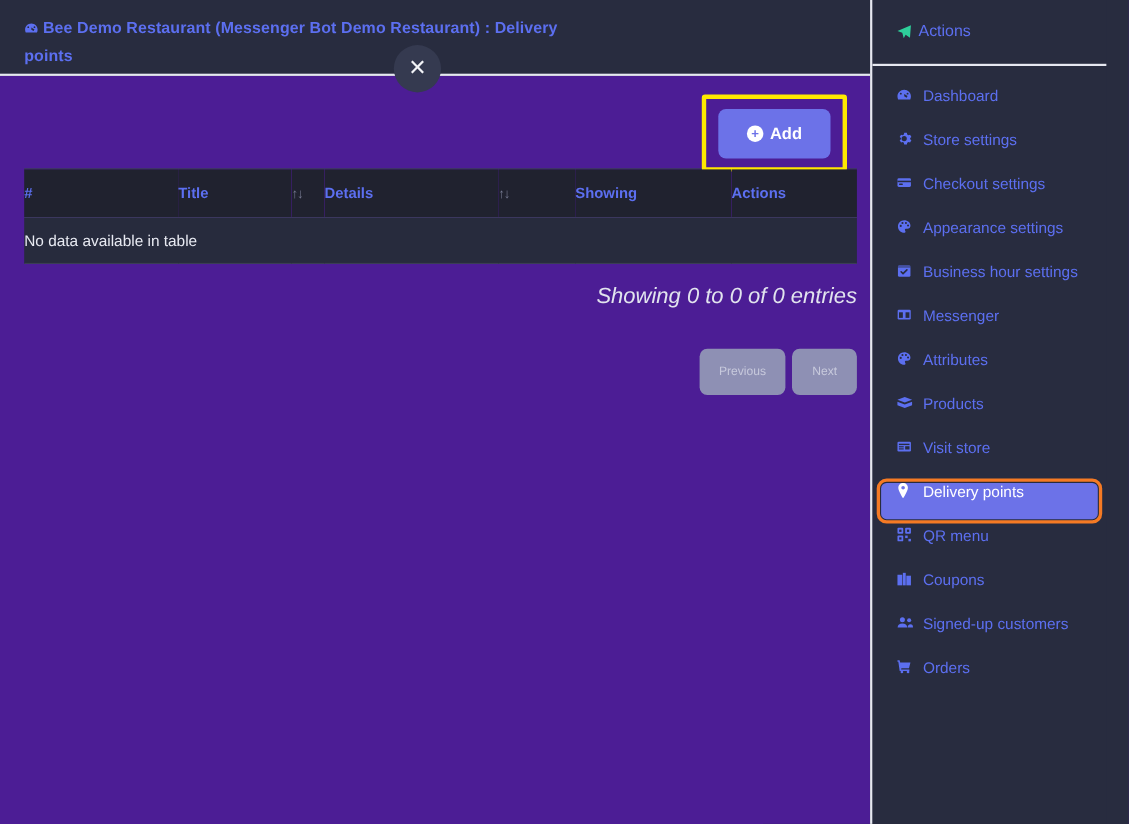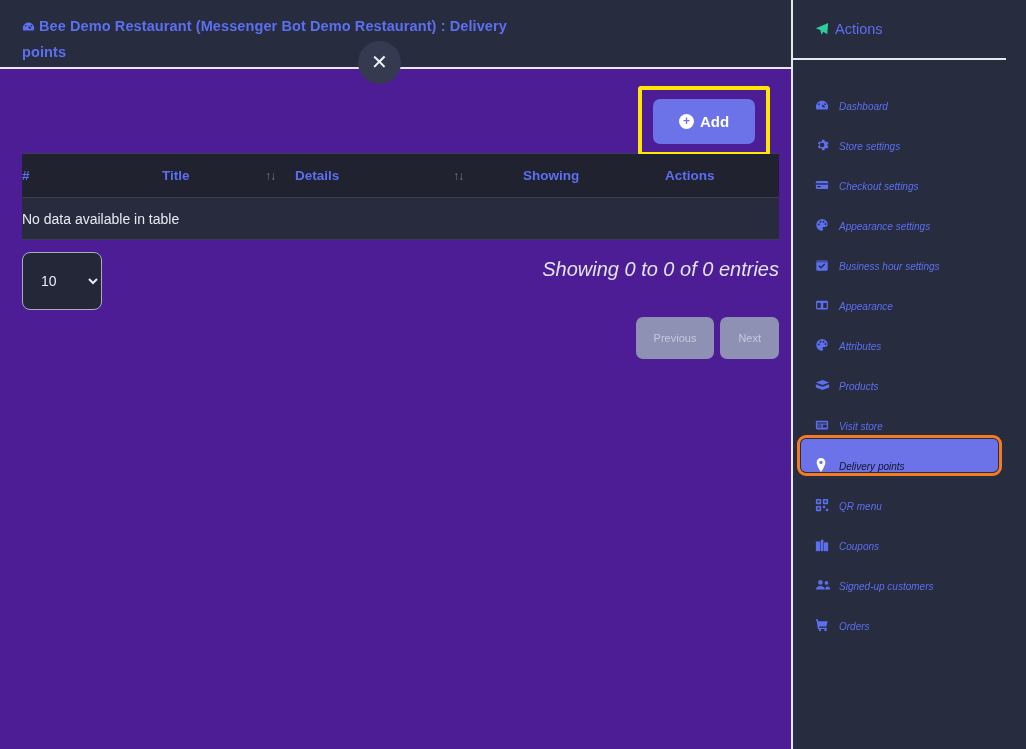--- a/index.html
+++ b/index.html
@@ -212,36 +212,35 @@
     gap: 6px;
   }
   .plane-icon { color: #2ecf9a; font-size: 13px; line-height: 1; }
   .sidebar-head-label { color: #55d6a6; font-size: 14.5px; }
   .sidebar-head-label.blue { color: #5c6ff0; }
 
   .nav { padding-top: 12px; }
   .nav-item {
     position: relative;
     display: flex;
-    align-items: flex-end;
+    align-items: flex-start;
     gap: 9px;
     height: 33px;
     margin: 7px 8px;
     padding-left: 14px;
     border-radius: 5px;
     color: #5c6ff0;
-    font-size: 10px;
+    font-size: 14px;
     cursor: pointer;
     white-space: nowrap;
-    font-style: italic;
   }
   .nav-item .nav-ico { width: 15px; font-size: 13px; text-align: center; line-height: 1; color: #5c6ff0; flex: 0 0 15px; }
   .nav-item.active {
     background: #6c72e8;
-    color: #0f172a;
+    color: #ffffff;
     outline: 3px solid #f57a24;
     outline-offset: 1px;
   }
   .nav-item.active .nav-ico { color: #ffffff; }
   svg.i { display: block; }
 </style>
 </head>
 <body>
 
 <div class="app">
@@ -284,21 +283,20 @@
           </tr>
         </thead>
         <tbody>
           <tr>
             <td colspan="7">No data available in table</td>
           </tr>
         </tbody>
       </table>
 
       <div class="table-footer">
-        <select class="len-select"><option value="10">10</option><option value="25">25</option><option value="50">50</option><option value="100">100</option></select>
         <div class="showing-info">Showing 0 to 0 of 0 entries</div>
         <div class="pager">
           <button>Previous</button>
           <button>Next</button>
         </div>
       </div>
 
     </div>
   </div>
 
@@ -357,21 +355,21 @@
           <span>Business hour settings</span>
         </div>
         <div class="nav-item">
           <span class="nav-ico">
             <svg class="i" width="14" height="14" viewBox="0 0 16 16">
               <rect x="1.2" y="3" width="13.6" height="10" rx="1.3" fill="currentColor"></rect>
               <rect x="2.6" y="5.6" width="4" height="5.8" fill="#282c3f"></rect>
               <rect x="9.4" y="5.6" width="4" height="5.8" fill="#282c3f"></rect>
             </svg>
           </span>
-          <span>Appearance</span>
+          <span>Messenger</span>
         </div>
         <div class="nav-item">
           <span class="nav-ico">
             <svg class="i" width="14" height="14" viewBox="0 0 16 16">
               <path fill="currentColor" d="M8 1.5C4.4 1.5 1.5 4.4 1.5 8S4.4 14.5 8 14.5c.9 0 1.4-.6 1.4-1.3 0-.4-.2-.7-.4-1-.2-.2-.3-.5-.3-.8 0-.7.6-1.2 1.3-1.2h1.3c1.8 0 3.2-1.4 3.2-3.2C14.5 3.9 11.6 1.5 8 1.5zM4.4 8.4a1.1 1.1 0 110-2.2 1.1 1.1 0 010 2.2zm1.8-3a1.1 1.1 0 110-2.2 1.1 1.1 0 010 2.2zm3.6 0a1.1 1.1 0 110-2.2 1.1 1.1 0 010 2.2zm2.2 2.6a1.1 1.1 0 110-2.2 1.1 1.1 0 010 2.2z"></path>
             </svg>
           </span>
           <span>Attributes</span>
         </div>
         <div class="nav-item">

